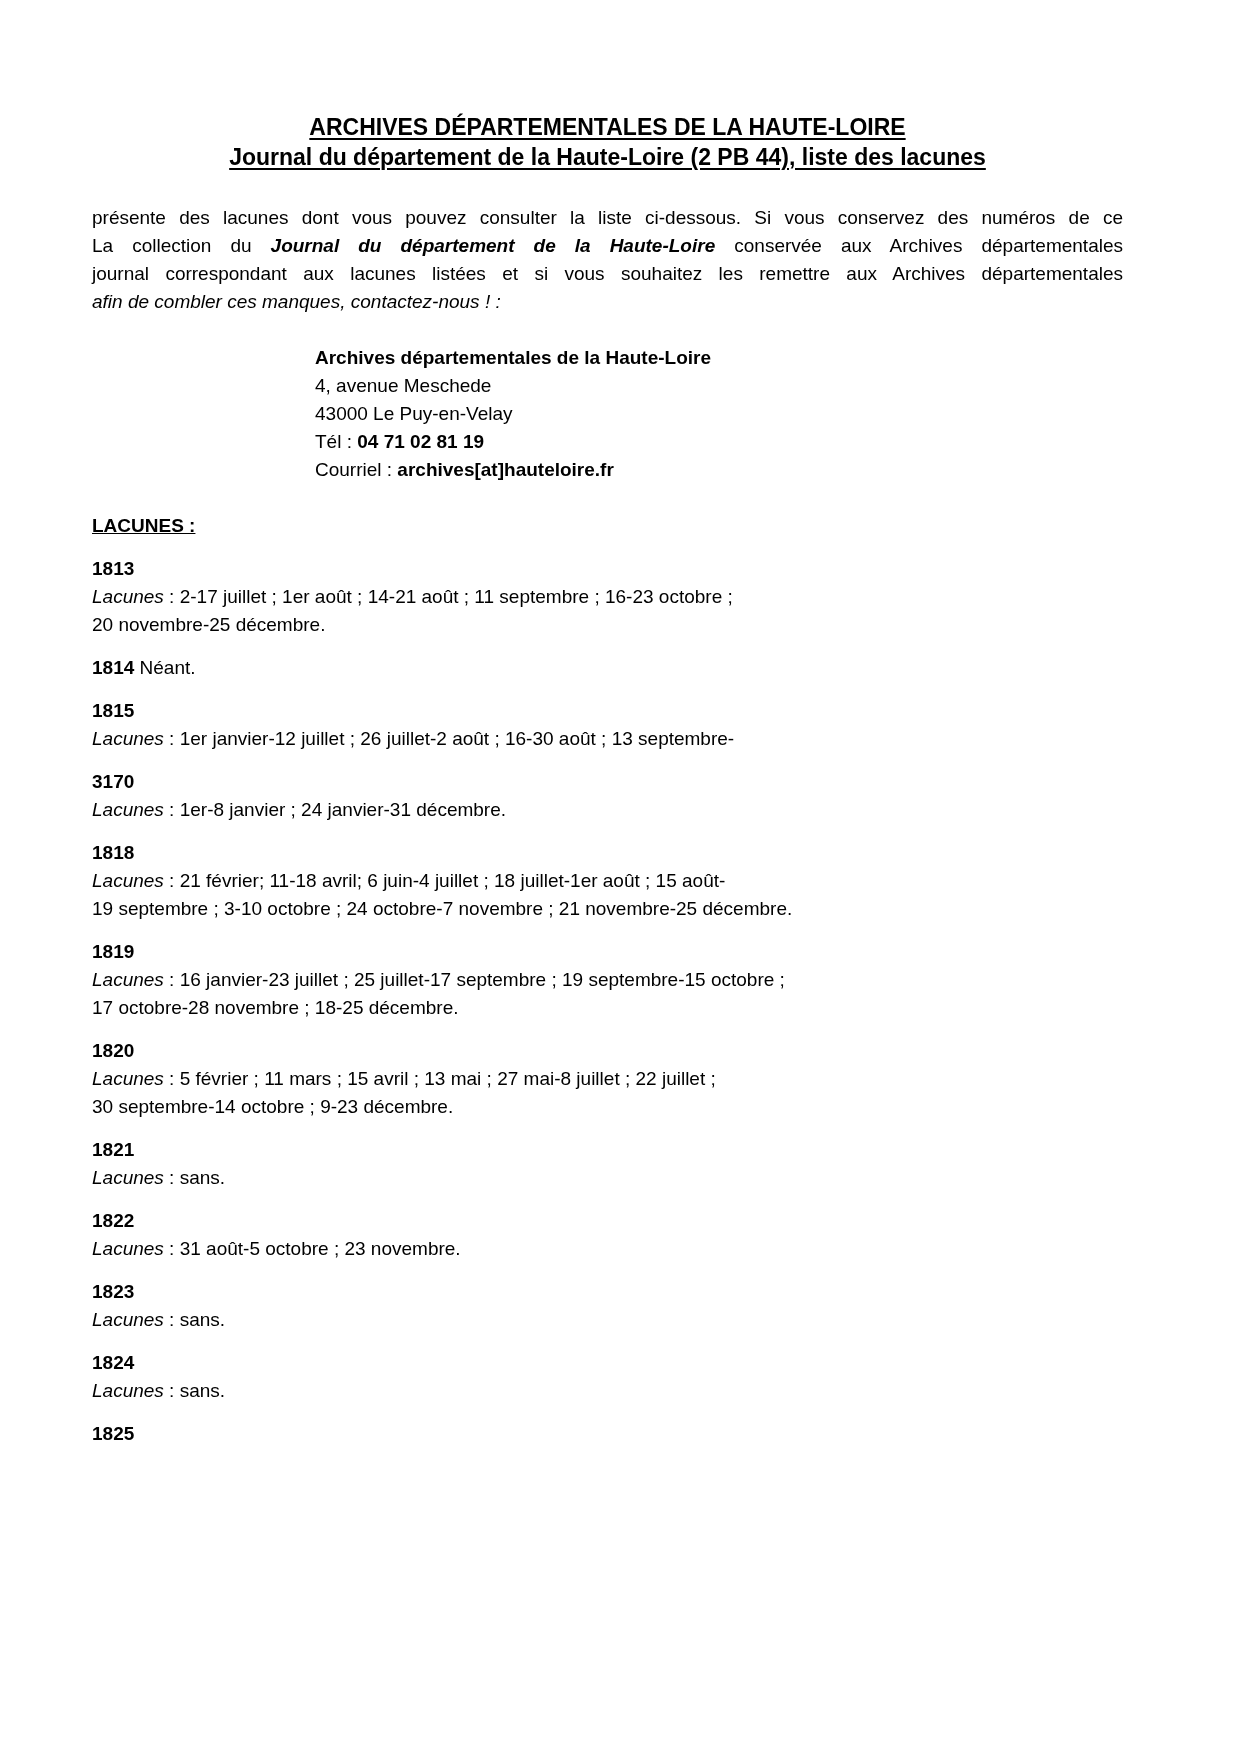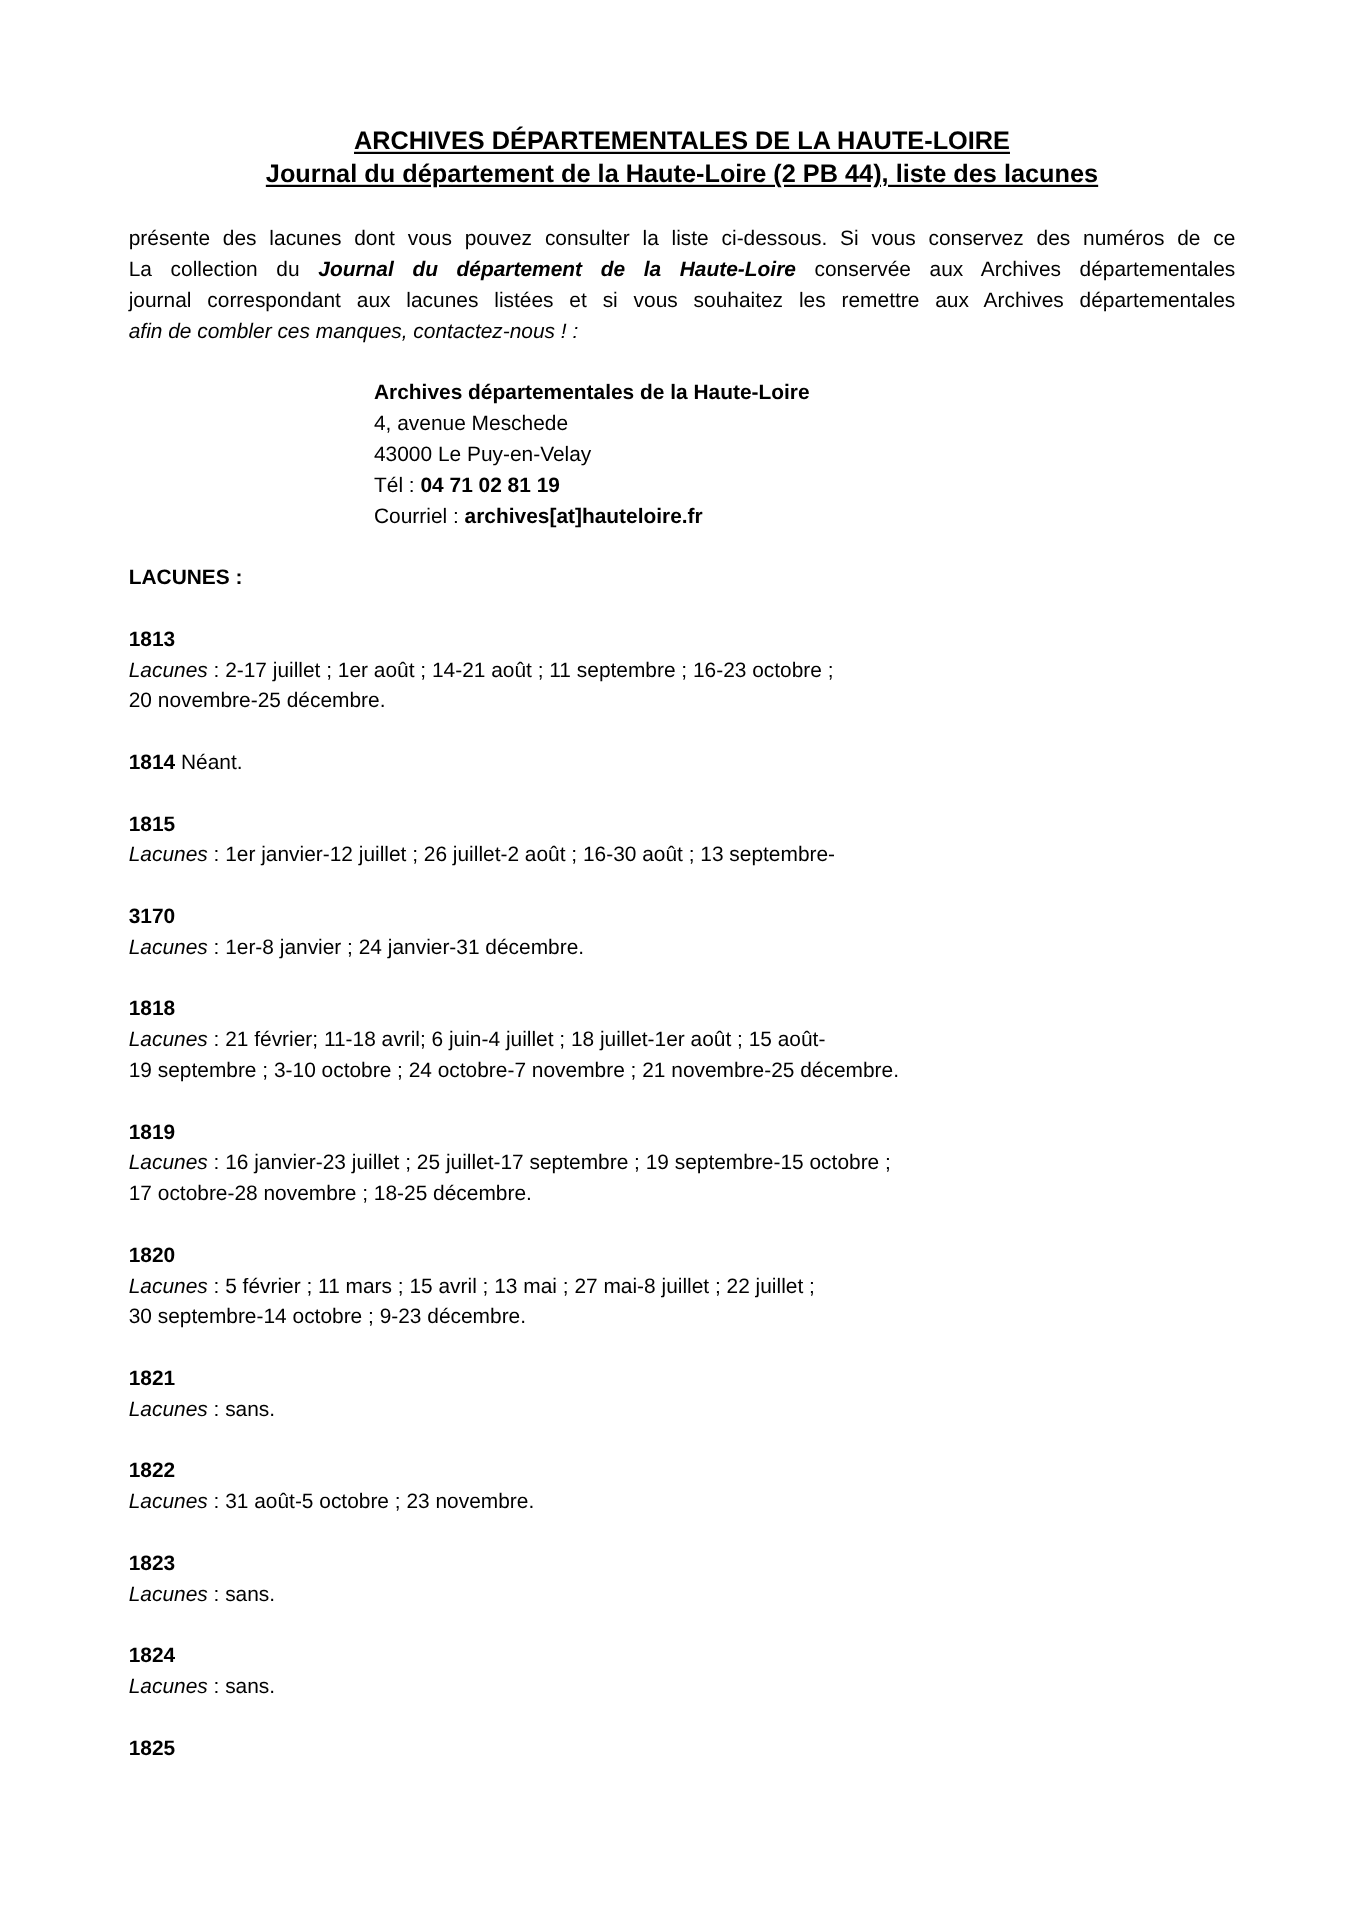--- a/index.html
+++ b/index.html
@@ -13,21 +13,21 @@
     height: 1753px;
     background: #ffffff;
     color: #000000;
     font-family: "Liberation Sans", sans-serif;
     font-size: 19px;
     line-height: 28px;
     overflow: hidden;
     box-sizing: border-box;
   }
   .content {
-    padding: 112px 117px 0 117px;
+    padding: 112px 117px 0 92px;
     box-sizing: border-box;
   }
   .doc-title {
     text-align: center;
     font-weight: bold;
     font-size: 23px;
     line-height: 30px;
   }
   .doc-title .u {
     text-decoration: underline;
@@ -51,23 +51,24 @@
   }
   .address {
     margin-top: 28px;
     padding-left: 223px;
   }
   .addr-name { font-weight: bold; }
   .b { font-weight: bold; margin-top: 24px; }
   .lacunes-heading {
     margin-top: 28px;
     font-weight: bold;
+    text-decoration: underline;
   }
   .entry {
-    margin-top: 28px;
+    margin-top: 15px;
   }
   .year {
     font-weight: bold;
   }
   .lacunes-label {
     font-style: italic;
   }
 </style>
 </head>
 <body>

